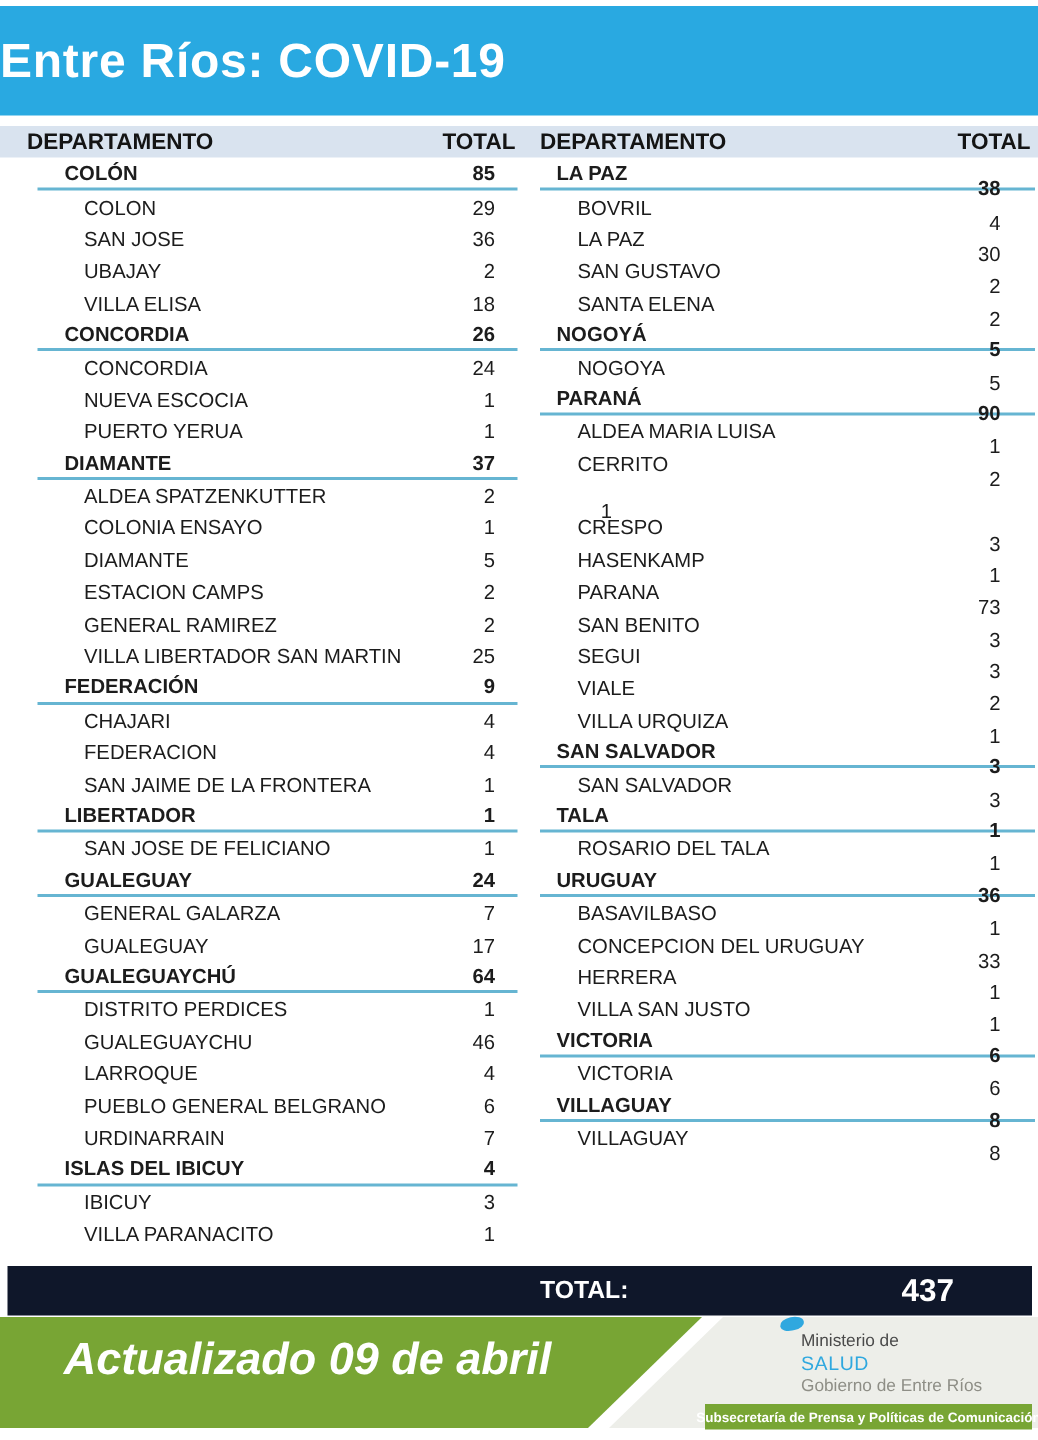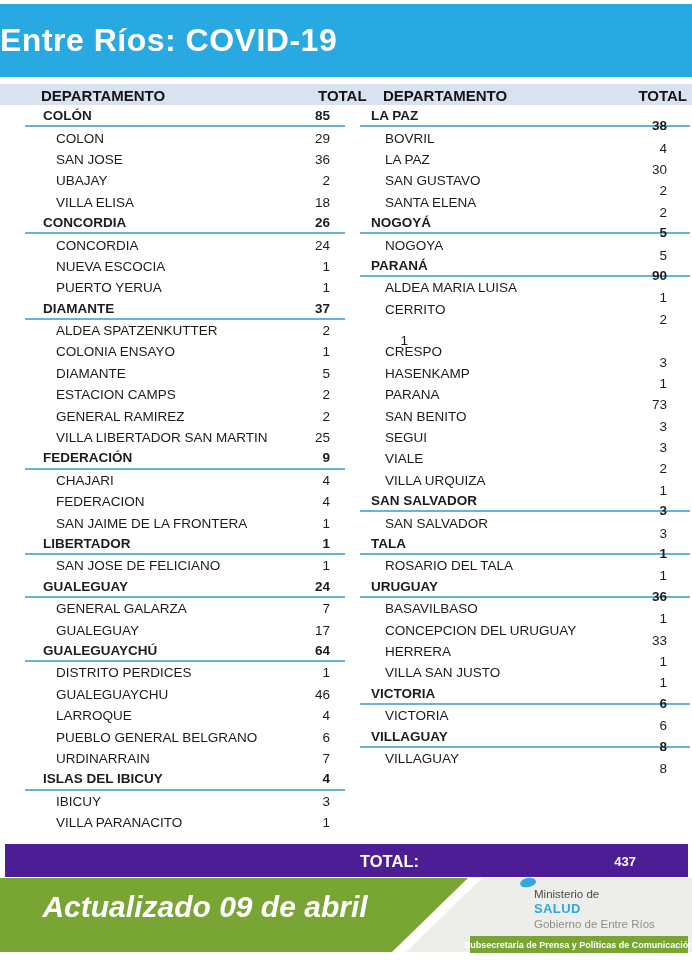--- a/index.html
+++ b/index.html
@@ -16,21 +16,21 @@
   }
   .title-band .title {
     color:#ffffff; font-weight:bold; font-size:32px; letter-spacing:.5px;
   }
 
   
   .colhead {
     position:absolute; top:84px; left:0; width:692px; height:21px;
     background:#D9E3EF; font-weight:bold; font-size:15px; color:#141414;
   }
-  .colhead span { position:absolute; top:50%; transform:translateY(-50%); white-space:nowrap;margin-left:23px; }
+  .colhead span { position:absolute; top:50%; transform:translateY(-50%); white-space:nowrap; }
   .ch-dep-l { left:18px; }
   .ch-tot-l { left:295px; }
   .ch-dep-r { left:360px; }
   .ch-tot-r { right:5px; }
 
   
   .tcol { position:absolute; top:106px; }
   .col-left  { left:25px;  width:320px; }
   .col-right { left:360px; width:330px; }
 
@@ -43,24 +43,24 @@
   .col-left  .dept .name { padding-left:18px; }
   .col-left  .loc  .name { padding-left:31px; }
   .col-left  .val        { padding-right:15px; }
   .col-right .dept .name { padding-left:11px; }
   .col-right .loc  .name { padding-left:25px; }
   .col-right .val        { padding-right:23px;margin-top:20px; }
 
   
   .total-bar {
     position:absolute; top:844px; left:5px; width:683px; height:33px;
-    background:#4c1d95; color:#ffffff; font-weight:bold;
+    background:#0f172a; color:#ffffff; font-weight:bold;
   }
   .total-bar .total-label { position:absolute; left:355px; top:50%; transform:translateY(-50%); font-size:16.5px; }
-  .total-bar .total-value { position:absolute; right:52px; top:50%; transform:translateY(-50%); font-size:13px; }
+  .total-bar .total-value { position:absolute; right:52px; top:50%; transform:translateY(-50%); font-size:21px; }
 
   
   .footer { position:absolute; top:878px; left:0; width:692px; height:74px; }
   .footer-green {
     position:absolute; left:0; top:0; width:692px; height:74px; background:#78A534;
     clip-path:polygon(0 0, 468px 0, 392px 100%, 0 100%);
   }
   .logo-panel {
     position:absolute; left:0; top:0; width:692px; height:74px; background:#EDEEE9;
     clip-path:polygon(482px 0, 100% 0, 100% 100%, 406px 100%);
@@ -74,21 +74,21 @@
     position:absolute; left:481px; top:-8px; color:#78A534;
     font-family:"DejaVu Serif", serif; font-style:italic; font-weight:bold;
     font-size:58px; letter-spacing:-6px; line-height:1;
   }
   .er-cap {
     position:absolute; left:520px; top:0px; width:16px; height:9px;
     background:#2FA8DF; border-radius:50% 50% 45% 45%; transform:rotate(-12deg);
   }
   .ministry { position:absolute; left:534px; top:9px; line-height:1.22; white-space:nowrap; }
   .ministry .m1 { font-size:11.5px; color:#4A4A4A; }
-  .ministry .m2 { font-size:13px; color:#2FA8DF; font-weight:bold; letter-spacing:.4px; }
+  .ministry .m2 { font-size:13px; color:#2FA8DF; font-weight:normal; letter-spacing:.4px; }
   .ministry .m3 { font-size:11.5px; color:#8E8E86; }
   .sub-bar {
     position:absolute; left:470px; right:4px; bottom:-1px; height:17px;
     background:#78A534; color:#ffffff; display:flex; align-items:center; justify-content:center;
     font-size:9px; font-weight:bold; white-space:nowrap;
   }
 </style>
 </head>
 <body>
 

